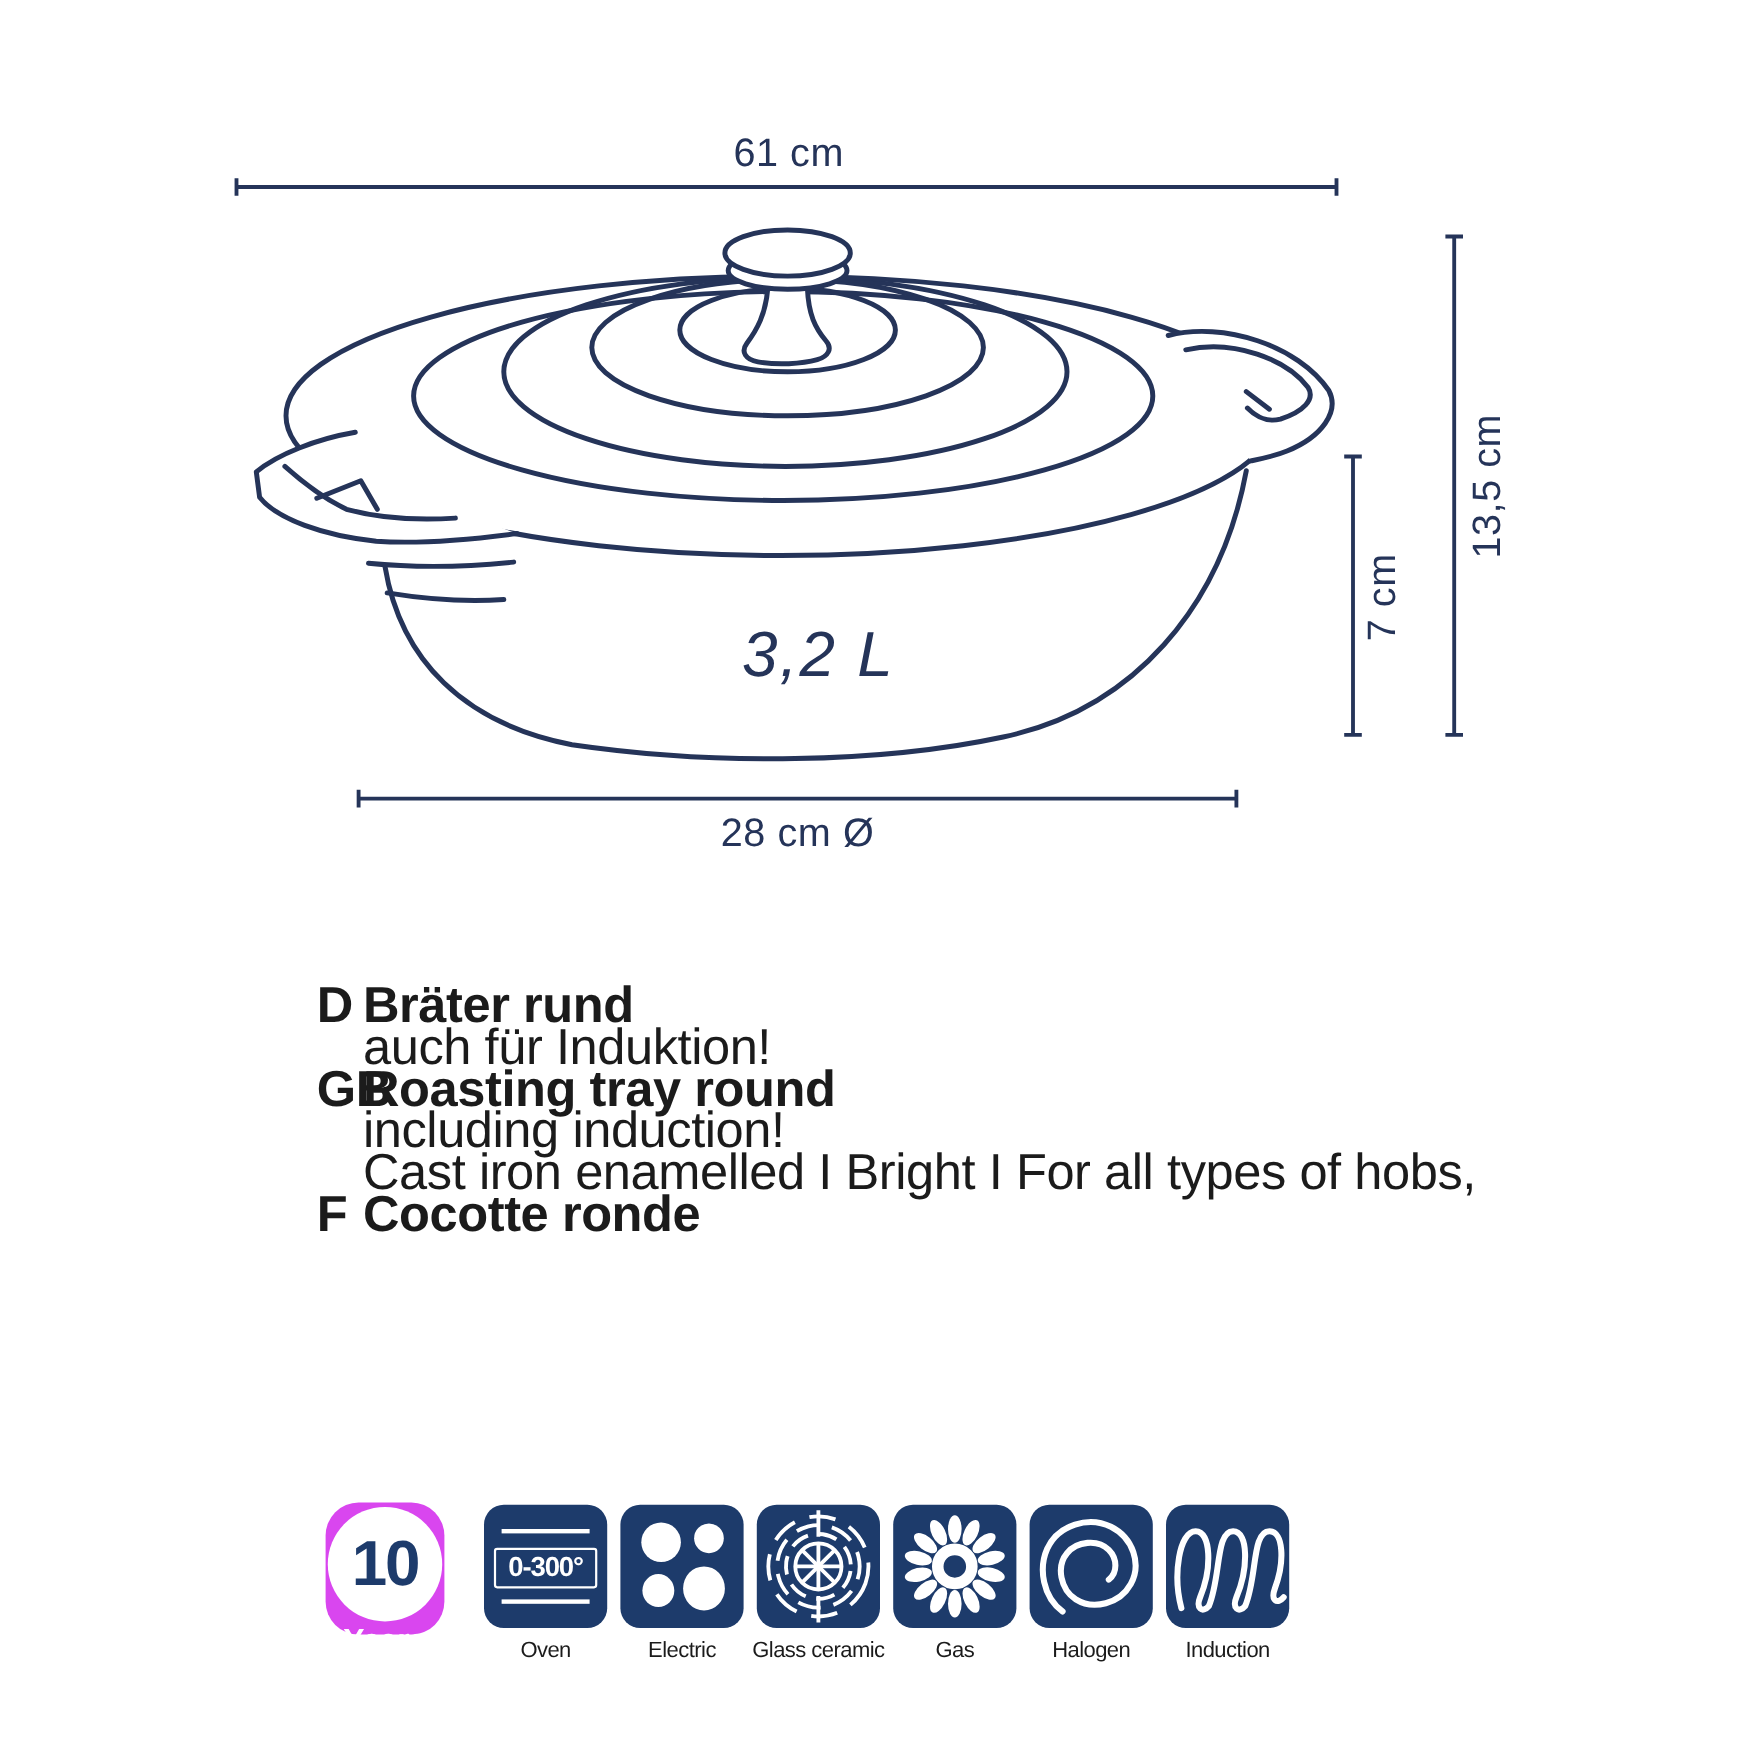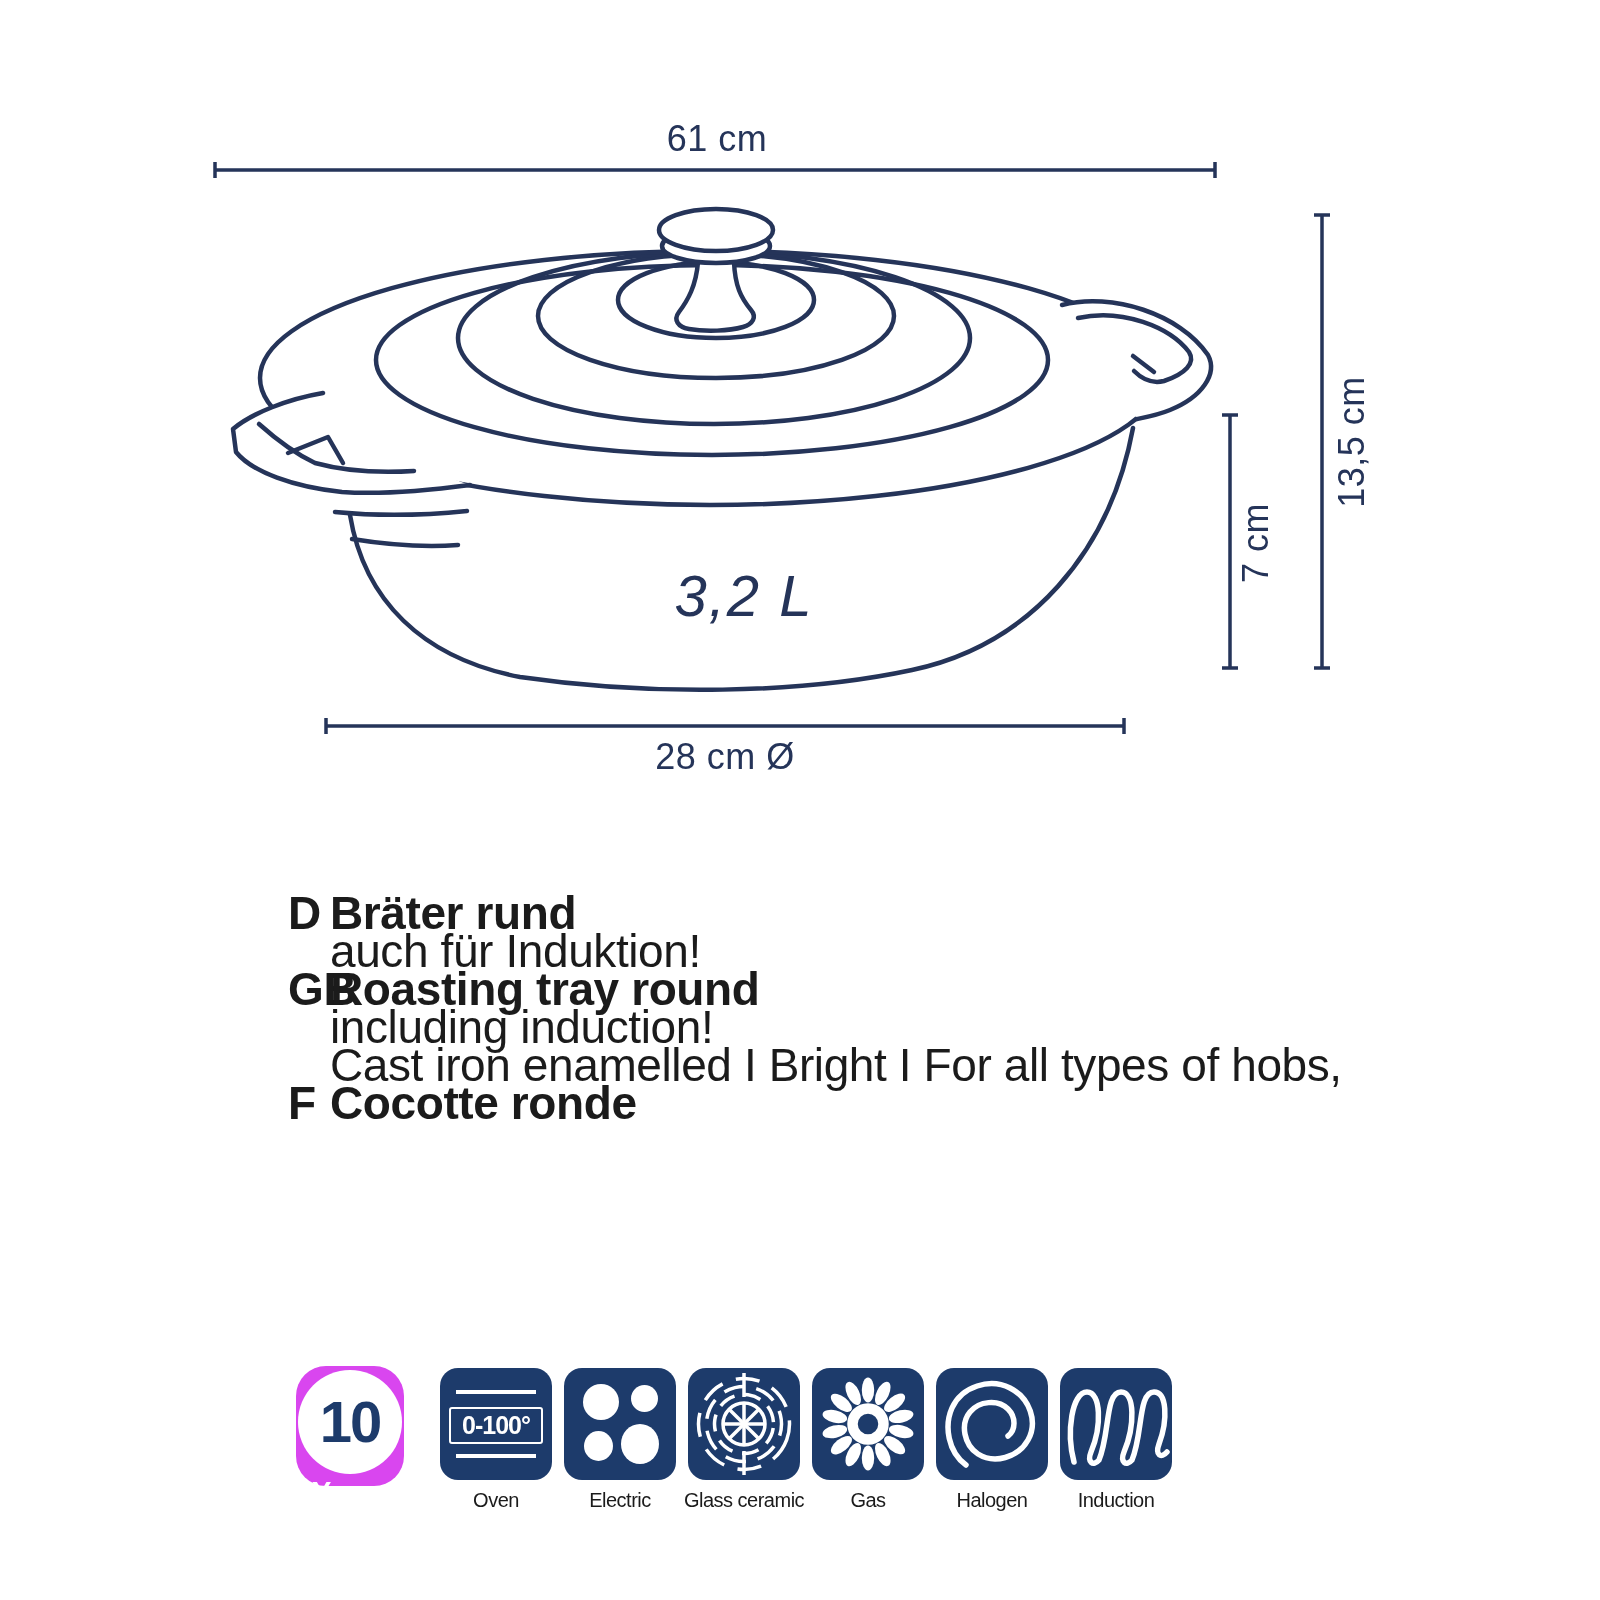--- a/index.html
+++ b/index.html
@@ -106,21 +106,21 @@
 
   <div class="badge">
     <div class="circle"></div>
     <div class="num">10</div>
     <div class="w1">Years</div>
     <div class="w2">Guarantee</div>
   </div>
 
   <div class="hob" style="left:440px">
     <div class="oline" style="top:22px"></div>
-    <div class="obox">0-100°</div>
+    <div class="obox">0-300°</div>
     <div class="oline" style="bottom:22px"></div>
   </div>
   <div class="caption" style="left:410px">Oven</div>
 
   <div class="hob" style="left:564px">
     <div class="ecirc" style="left:19px;top:16px;width:36px;height:36px"></div>
     <div class="ecirc" style="left:67px;top:17px;width:27px;height:27px"></div>
     <div class="ecirc" style="left:20px;top:63px;width:29px;height:30px"></div>
     <div class="ecirc" style="left:57px;top:56px;width:38px;height:40px"></div>
   </div>

